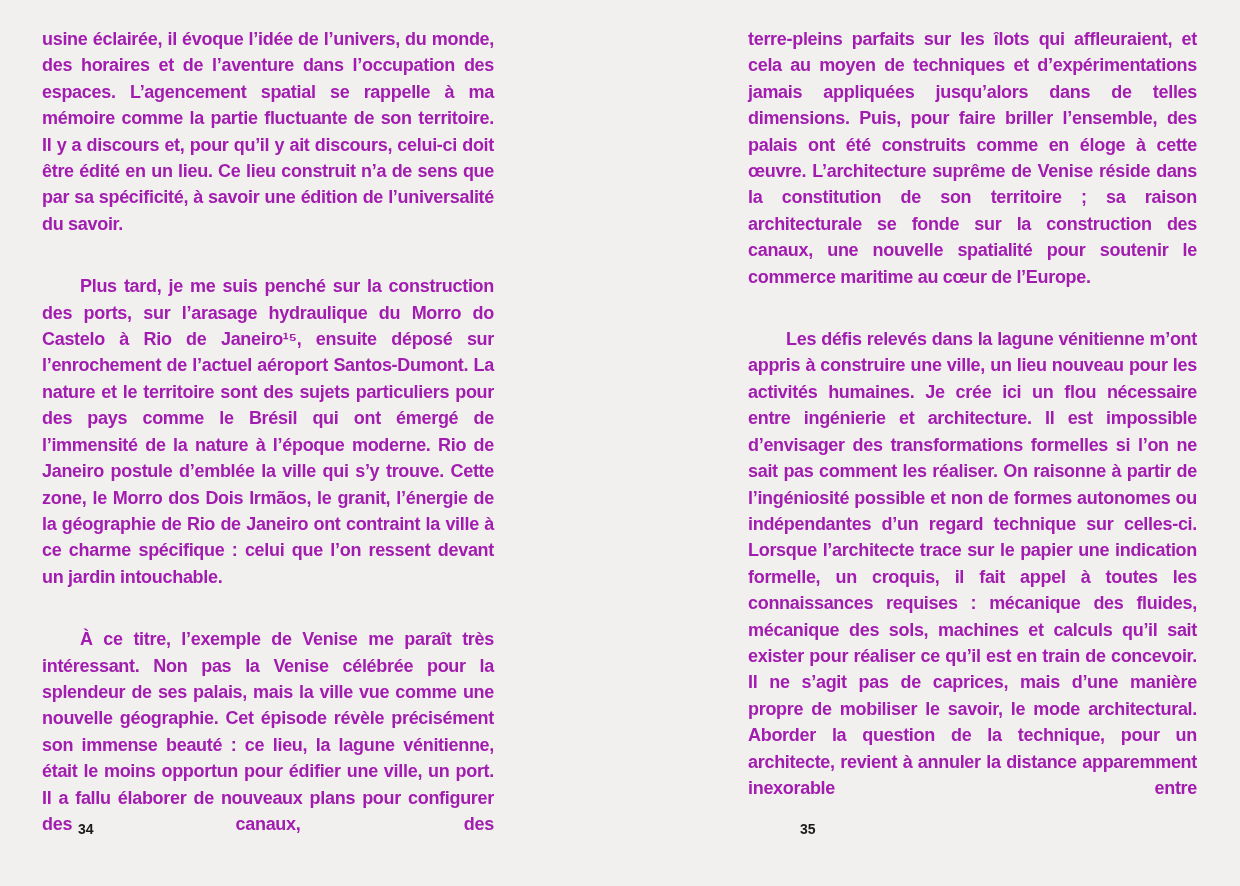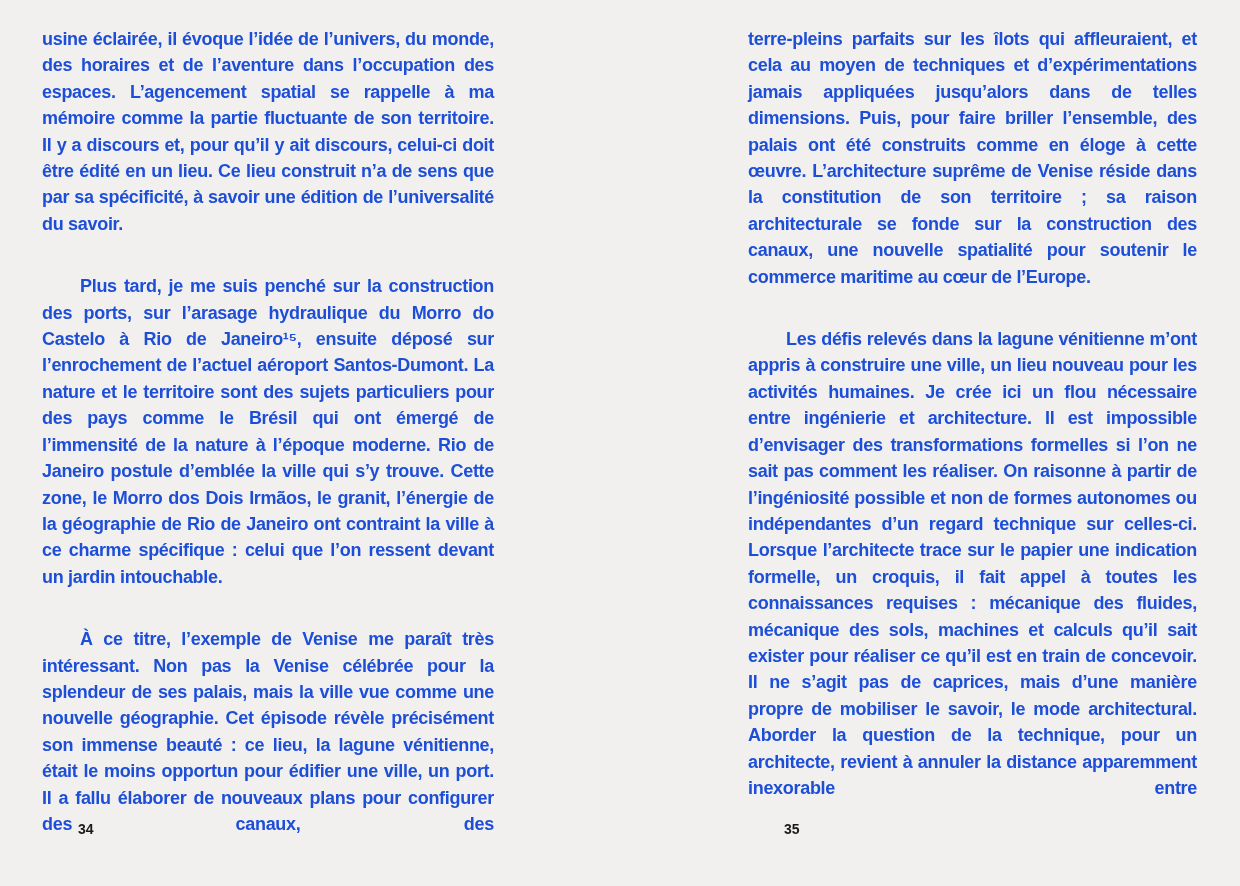--- a/index.html
+++ b/index.html
@@ -33,21 +33,21 @@
     left: 748px;
     width: 449px;
   }
   .text-block {
     padding-top: 26px;
     font-size: 18px;
     font-weight: 700;
     line-height: 26.4px;
     letter-spacing: -0.3px;
     text-align: justify;
-    color: #1d4ed8;
+    color: #a21caf;
   }
   .text-block p {
     margin: 0;
   }
   .text-block p.indent {
     text-indent: 38px;
     margin-top: 36px;
   }
   
   .text-block p.cont-bottom {
@@ -56,21 +56,21 @@
   .pagenum {
     position: absolute;
     top: 816px;
     font-size: 14px;
     font-weight: 700;
     line-height: 26px;
     letter-spacing: 0;
     color: #191919;
   }
   .pagenum-left { left: 36px; }
-  .pagenum-right { left: 36px; }
+  .pagenum-right { left: 52px; }
 </style>
 </head>
 <body>
 
 <div class="spread">
 
   <section class="page page-left">
     <div class="text-block">
       <p>usine éclairée, il évoque l’idée de l’univers, du monde, des horaires et de l’aventure dans l’occupation des espaces. L’agencement spatial se rappelle à ma mémoire comme la partie fluctuante de son territoire. Il y a discours et, pour qu’il y ait discours, celui-ci doit être édité en un lieu. Ce lieu construit n’a de sens que par sa spécificité, à savoir une édition de l’universalité du savoir.</p>
       <p class="indent">Plus tard, je me suis penché sur la construction des ports, sur l’arasage hydraulique du Morro do Castelo à Rio de Janeiro¹⁵, ensuite déposé sur l’enrochement de l’actuel aéroport Santos-Dumont. La nature et le territoire sont des sujets particuliers pour des pays comme le Brésil qui ont émergé de l’immensité de la nature à l’époque moderne. Rio de Janeiro postule d’emblée la ville qui s’y trouve. Cette zone, le Morro dos Dois Irmãos, le granit, l’énergie de la géographie de Rio de Janeiro ont contraint la ville à ce charme spécifique&nbsp;: celui que l’on ressent devant un jardin intouchable.</p>

